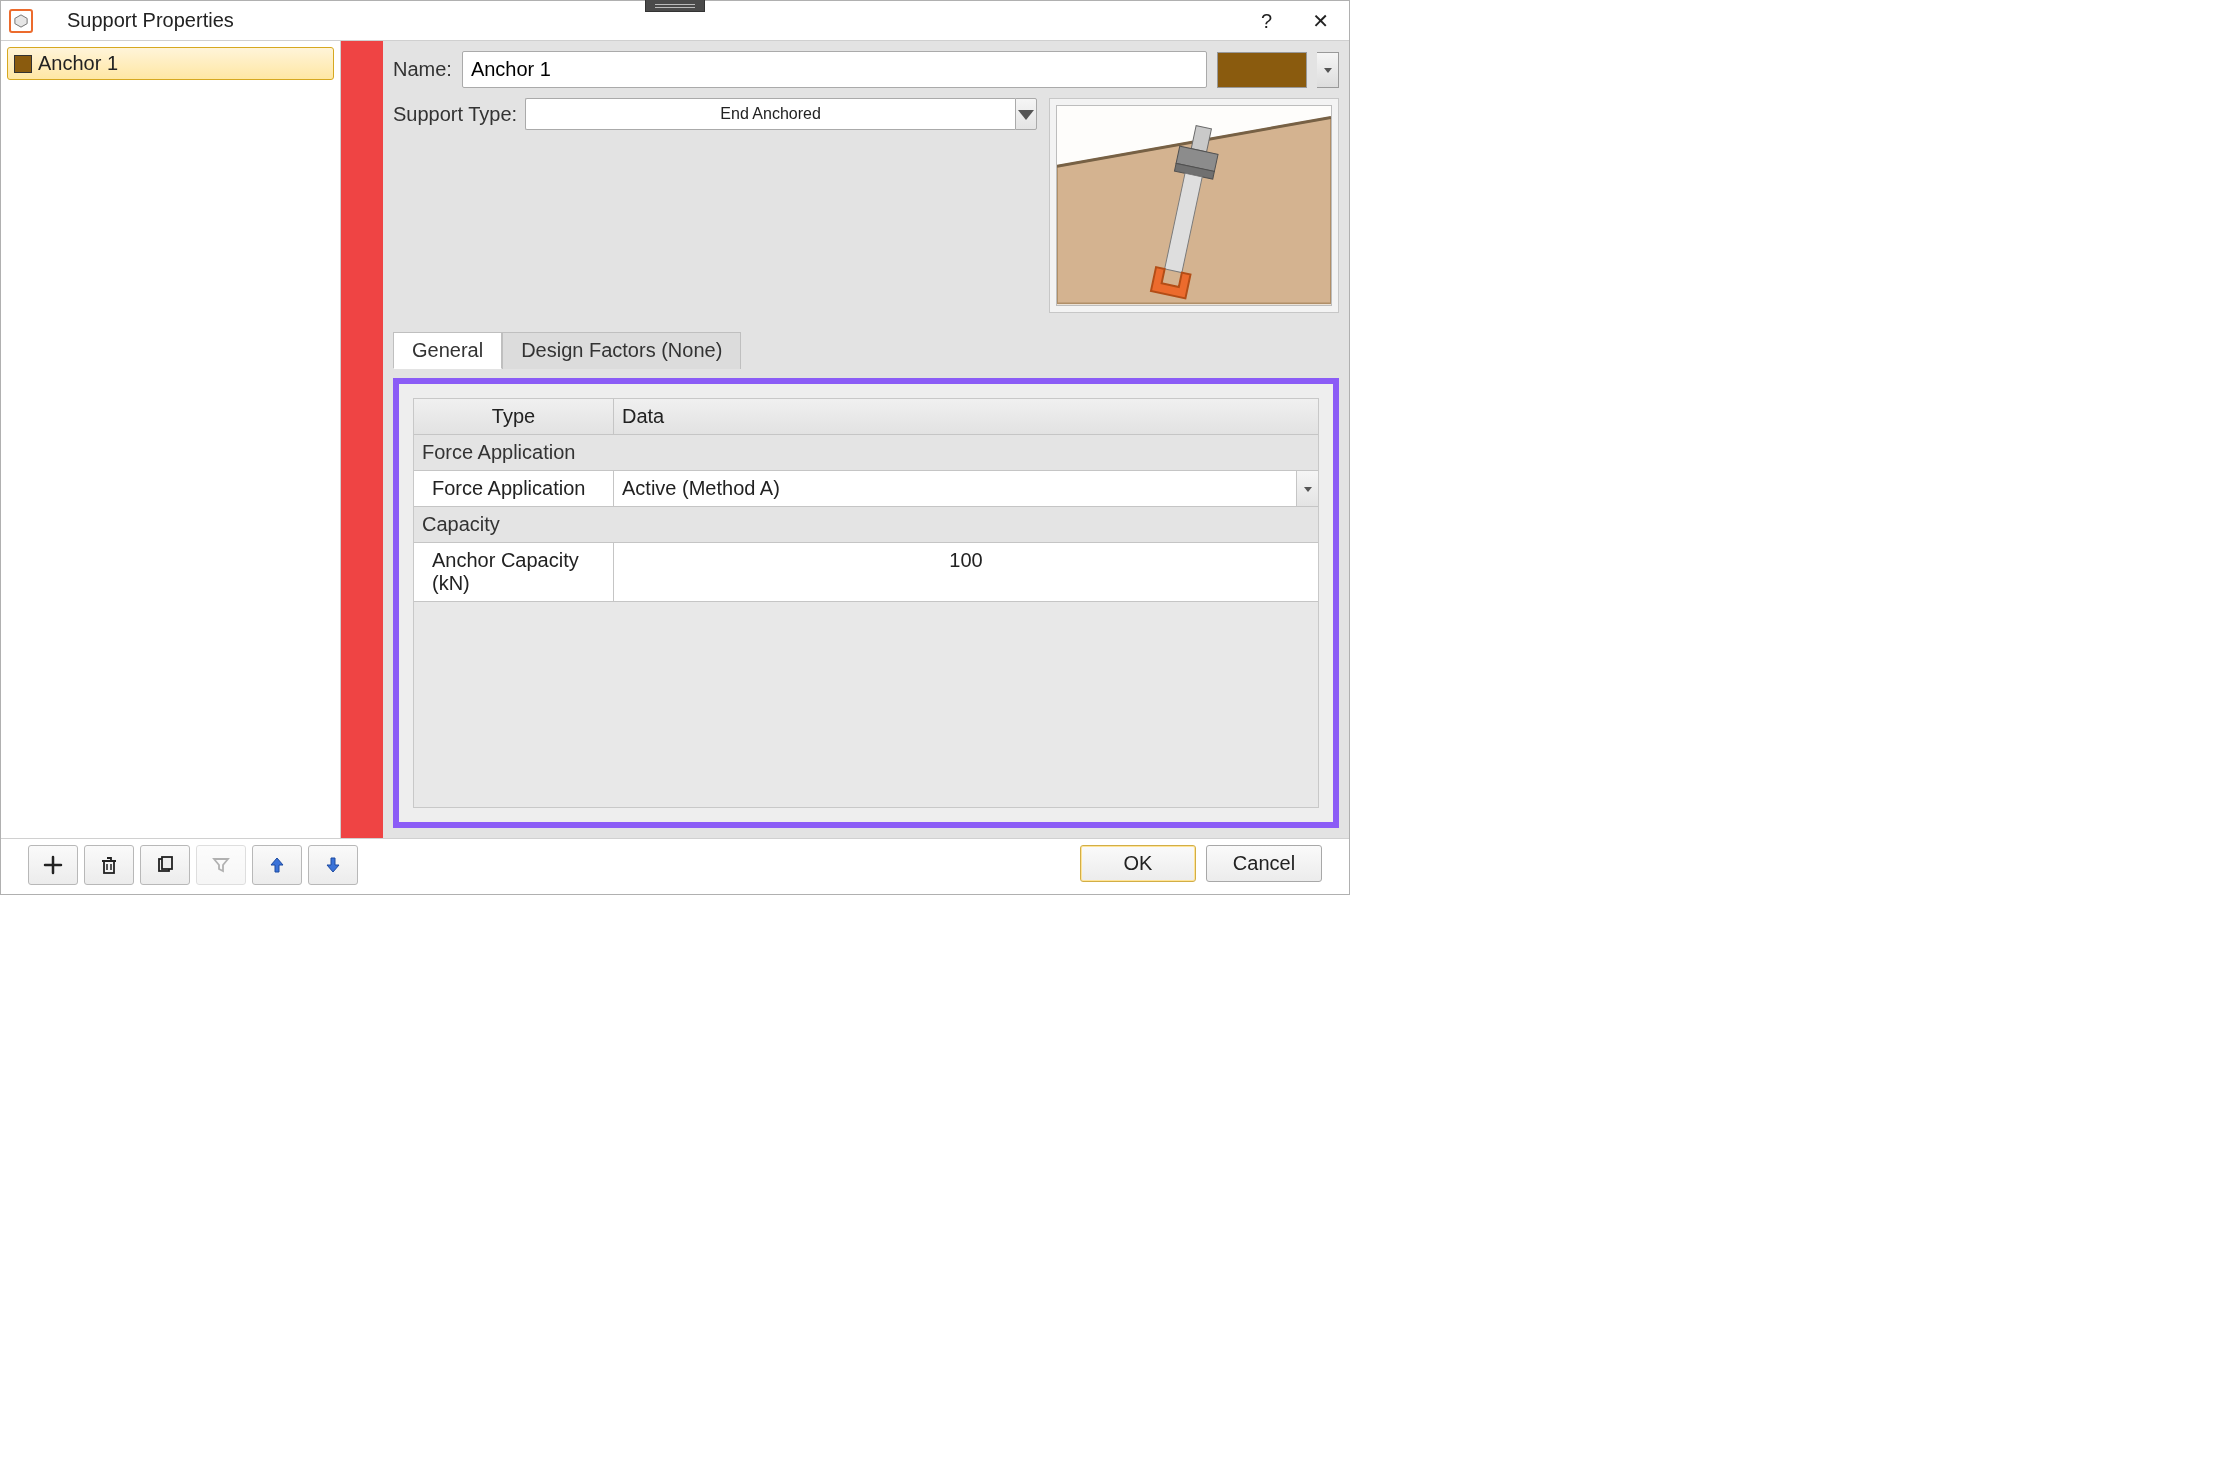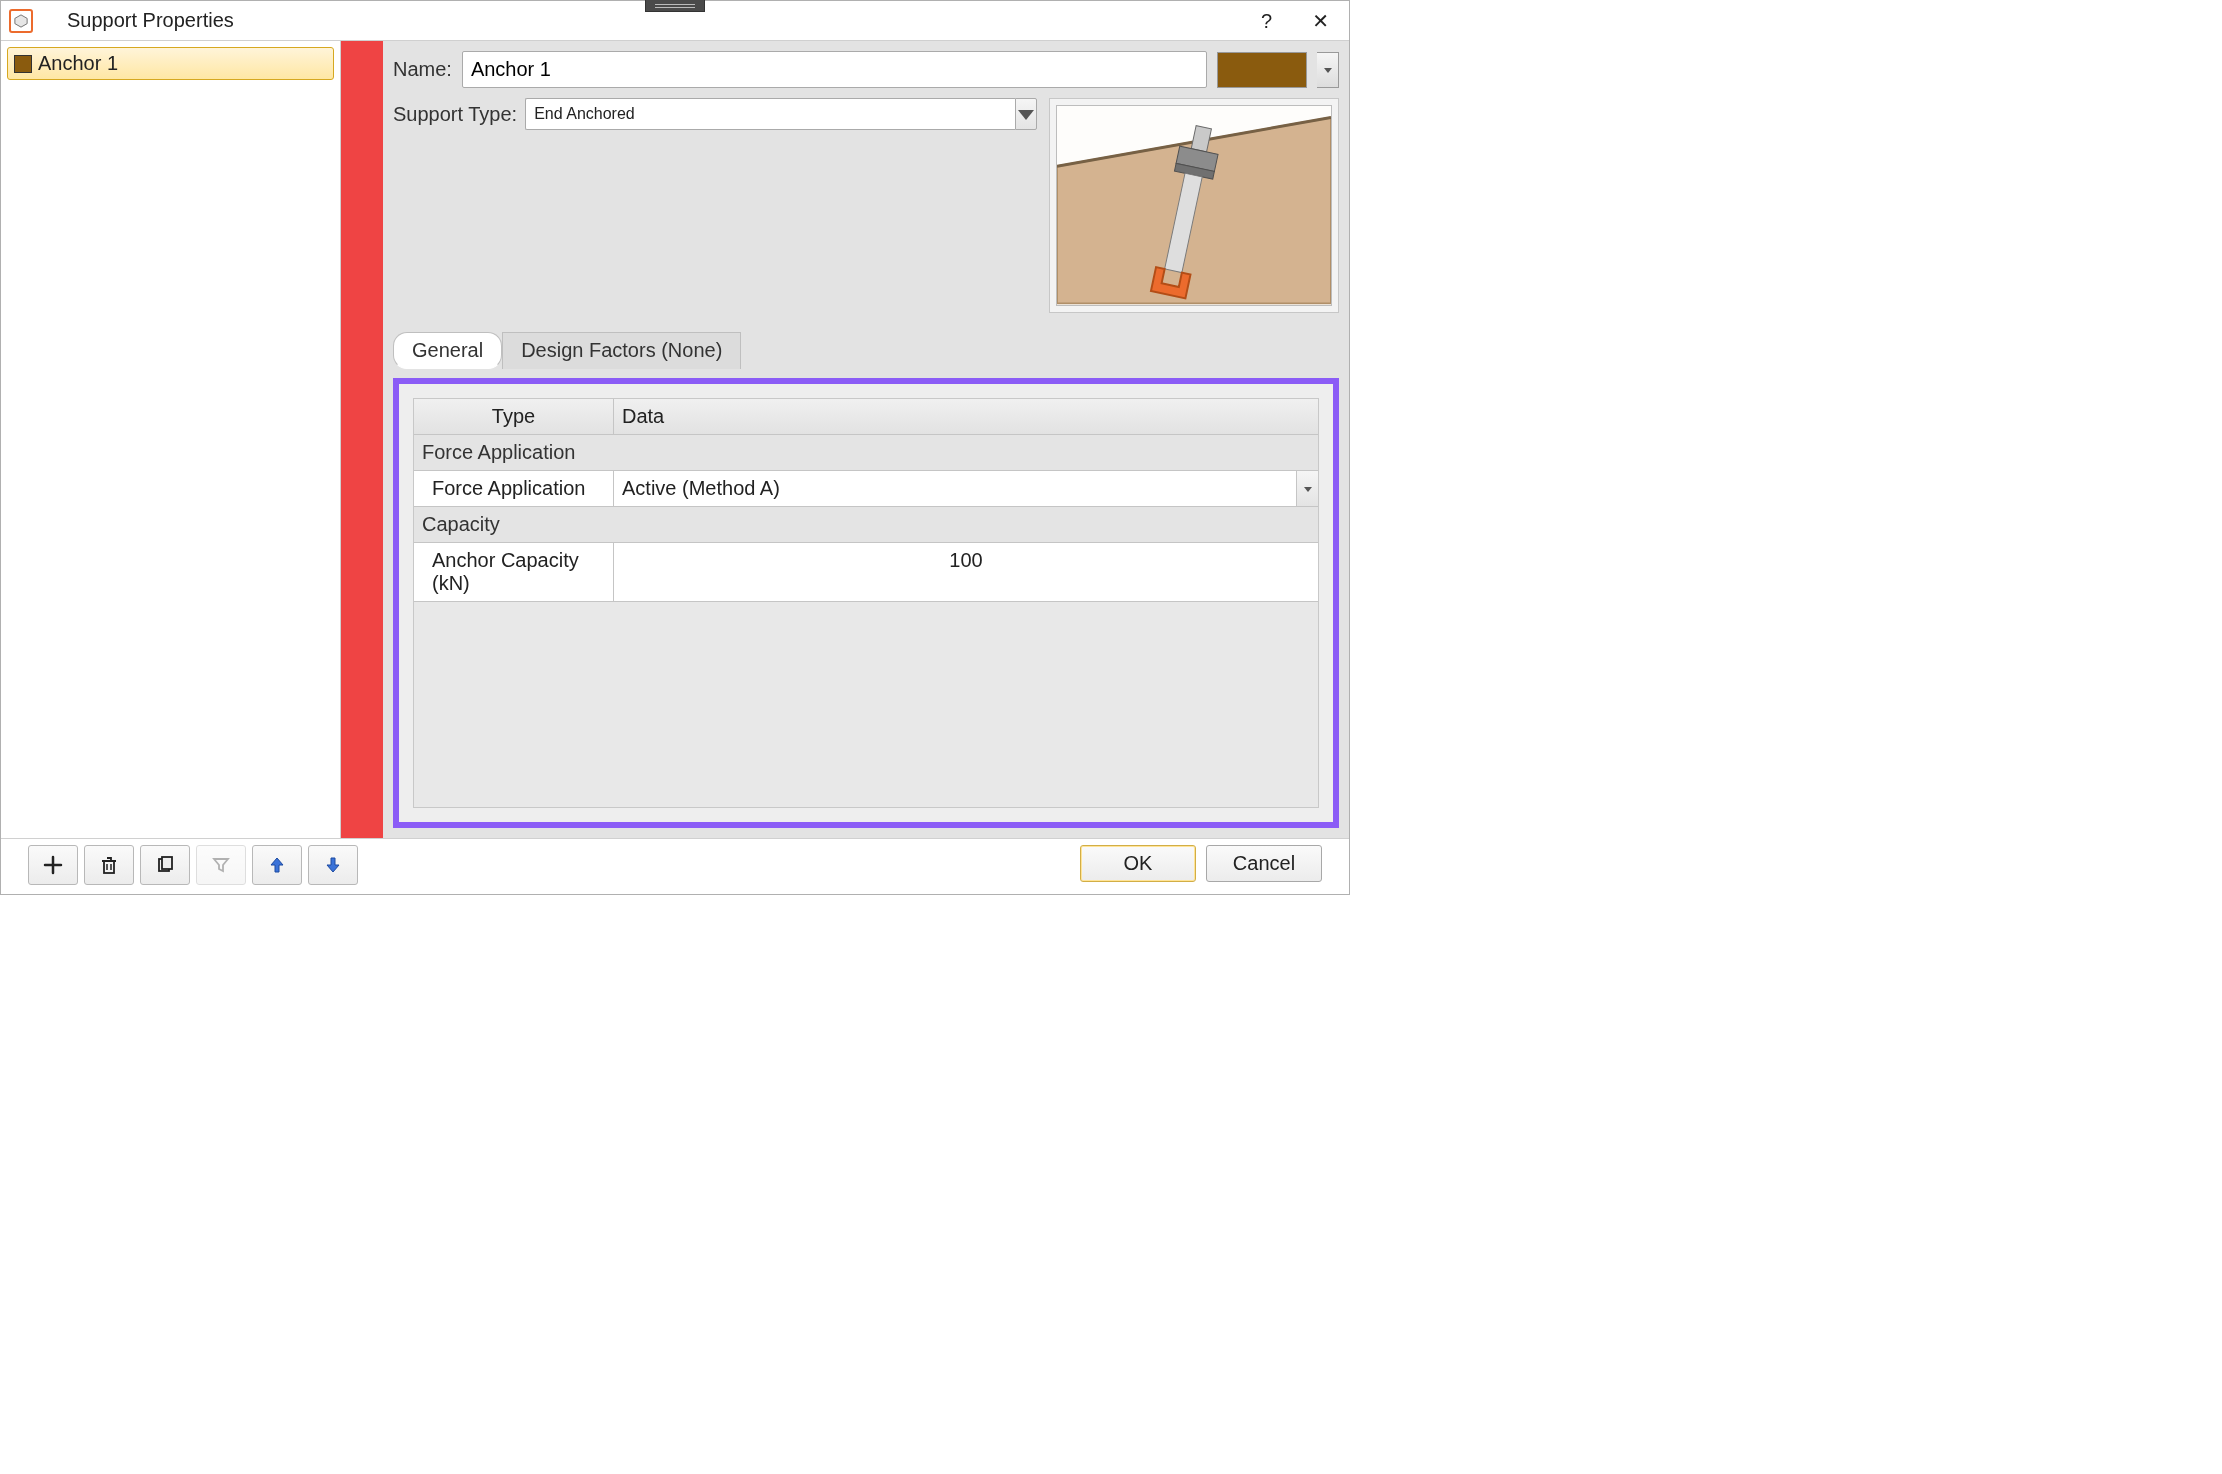--- a/index.html
+++ b/index.html
@@ -138,20 +138,21 @@
   .upper {
     display:flex;
     align-items:flex-start;
     gap:12px;
   }
   .upper .left {
     flex:1;
     display:flex;
     flex-direction:column;
     gap:8px;
+    text-align:center;
   }
   .support-type {
     display:flex;
     align-items:center;
     gap:8px;
   }
   .support-type .combo {
     flex:1;
     display:flex;
   }
@@ -189,21 +190,20 @@
     border-bottom:none;
     background:#dcdcdc;
     position:relative;
     top:1px;
     color:#333;
   }
   .tab.active {
     background:#fff;
     border-bottom:1px solid #fff;
     z-index:2;
-    border-radius:14px;
   }
   .tabbody {
     flex:1;
     border:6px solid #8b5cf6;
     background:#eeeeee;
     padding:14px;
     display:flex;
   }
   .prop-table {
     flex:1;

